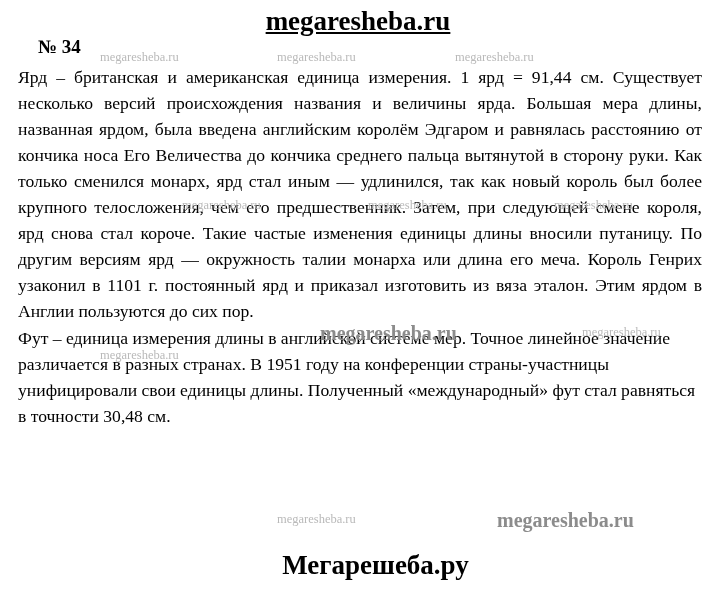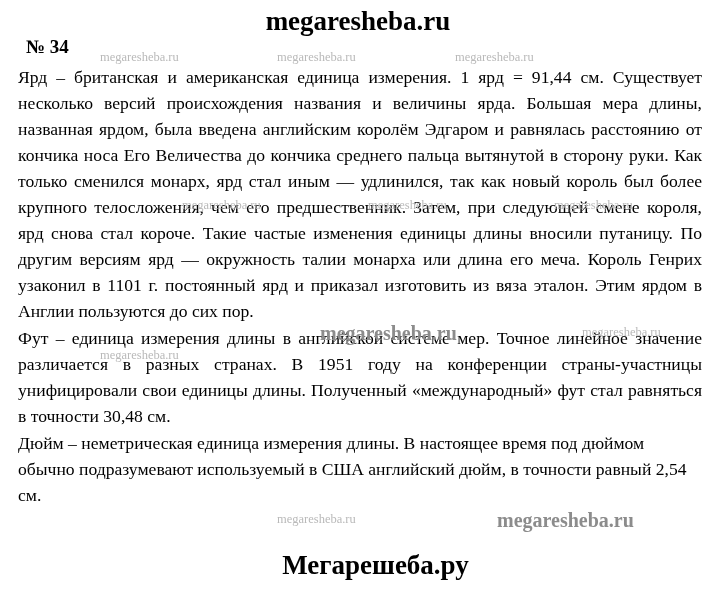--- a/index.html
+++ b/index.html
@@ -12,20 +12,21 @@
     background: #ffffff;
     font-family: "Liberation Serif", serif;
     color: #000000;
     position: relative;
     overflow: hidden;
   }
   .page {
     position: relative;
     width: 716px;
     height: 589px;
+    text-decoration: underline;
   }
   .header-brand {
     text-align: center;
     font-family: "Liberation Serif", serif;
     font-weight: bold;
     font-size: 27px;
     letter-spacing: 0px;
     padding-top: 6px;
     color: #000;
   }
@@ -44,21 +45,21 @@
   .content {
     position: absolute;
     left: 18px;
     top: 36px;
     width: 684px;
   }
   .task-number {
     font-family: "Liberation Serif", serif;
     font-weight: bold;
     font-size: 19px;
-    margin: 0 0 6px 8px;
+    margin: 0 0 6px 20px;
   }
   p.para {
     margin: 0 0 1px 0;
     font-size: 17.6px;
     line-height: 26px;
     text-align: justify;
     text-justify: inter-word;
     hyphens: none;
   }
   p.para:last-child {
@@ -79,21 +80,20 @@
 <body>
 
 <div class="page">
 
   <div class="header-brand">megaresheba.ru</div>
 
   <div class="content">
     <div class="task-number">№ 34</div>
     <p class="para">Ярд – британская и американская единица измерения. 1 ярд = 91,44 см. Существует несколько версий происхождения названия и величины ярда. Большая мера длины, названная ярдом, была введена английским королём Эдгаром и равнялась расстоянию от кончика носа Его Величества до кончика среднего пальца вытянутой в сторону руки. Как только сменился монарх, ярд стал иным — удлинился, так как новый король был более крупного телосложения, чем его предшественник. Затем, при следующей смене короля, ярд снова стал короче. Такие частые изменения единицы длины вносили путаницу. По другим версиям ярд — окружность талии монарха или длина его меча. Король Генрих узаконил в 1101 г. постоянный ярд и приказал изготовить из вяза эталон. Этим ярдом в Англии пользуются до сих пор.</p>
     <p class="para">Фут – единица измерения длины в английской системе мер. Точное линейное значение различается в разных странах. В 1951 году на конференции страны-участницы унифицировали свои единицы длины. Полученный «международный» фут стал равняться в точности 30,48 см.</p>
-    <p class="para">Дюйм – неметрическая единица измерения длины. В настоящее время под дюймом обычно подразумевают используемый в США английский дюйм, в точности равный 2,54 см.</p>
   </div>
 
   <div id="watermark-layer">
       <div class="wm small" style="left: 100px; top: 50px;">megaresheba.ru</div>
       <div class="wm small" style="left: 277px; top: 50px;">megaresheba.ru</div>
       <div class="wm small" style="left: 455px; top: 50px;">megaresheba.ru</div>
       <div class="wm small" style="left: 182px; top: 198px;">megaresheba.ru</div>
       <div class="wm small" style="left: 368px; top: 198px;">megaresheba.ru</div>
       <div class="wm small" style="left: 554px; top: 198px;">megaresheba.ru</div>
       <div class="wm big" style="left: 320px; top: 322px;">megaresheba.ru</div>

